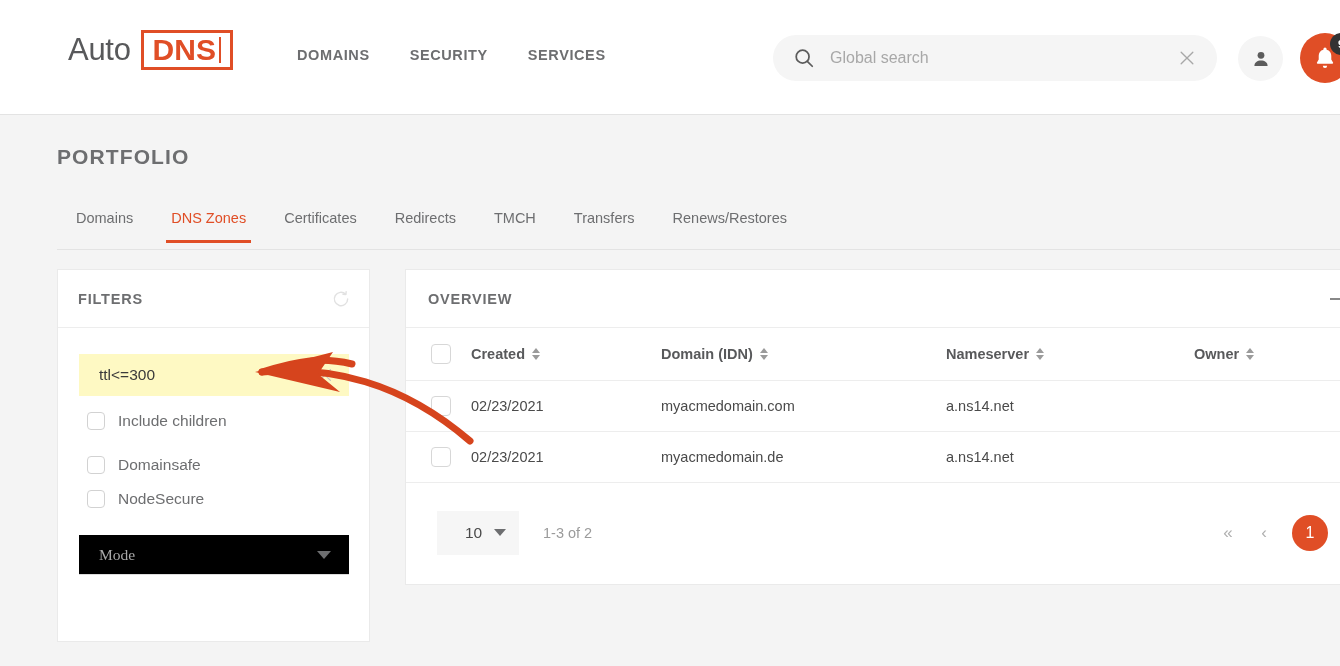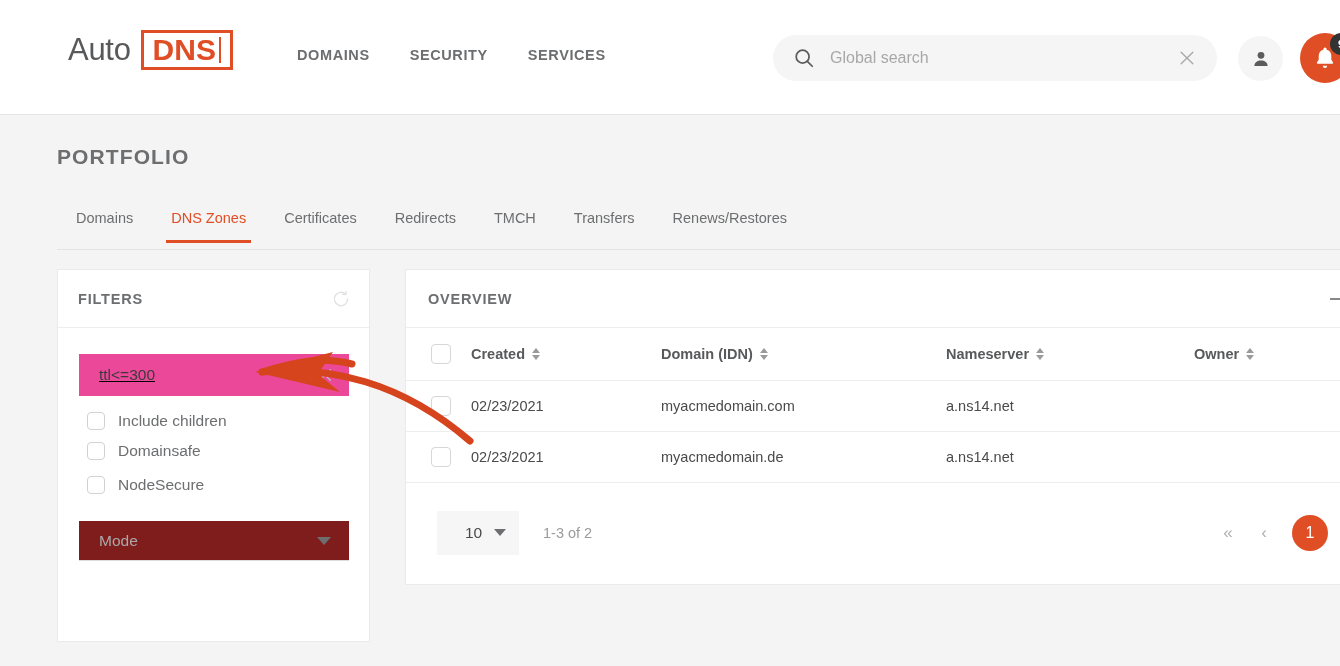--- a/index.html
+++ b/index.html
@@ -119,44 +119,44 @@
   }
   .filters-title {
     font-size: 14.5px; font-weight: bold; color: #6d6e70; letter-spacing: 0.8px;
     flex: 1;
   }
   .reset-icon { width: 20px; height: 20px; cursor: pointer; opacity: 0.45; }
 
   .filters-body { padding: 26px 21px 0 21px; }
   .filter-search {
     position: relative; width: 270px; height: 42px;
-    background: #ec4899;
-    display: flex; align-items: center; text-decoration: underline;
+    background: #fef9c3;
+    display: flex; align-items: center;
   }
   .filter-search input {
     flex: 1; border: none; outline: none; background: transparent;
     padding-left: 20px; font-size: 15.5px; color: #3a3a3a;
     font-family: "Liberation Sans", sans-serif;
   }
   .filter-search .x-icon { width: 20px; height: 20px; margin-right: 14px; cursor: pointer; }
 
   .chk-row {
     display: flex; align-items: center; margin-top: 16px; cursor: pointer;
   }
-  .chk-row.gap { margin-top: 12px; align-items: flex-end; }
+  .chk-row.gap { margin-top: 26px; align-items: flex-end; }
   .chk-box {
     width: 18px; height: 18px; border: 1.6px solid #d2d2d2; border-radius: 4px;
     background: #ffffff; flex: none; margin-left: 8px;
   }
   .chk-label { font-size: 15.5px; color: #6d6e70; margin-left: 13px; }
 
   .mode-select {
     margin-top: 27px; width: 270px; height: 40px;
-    background: #7f1d1d; border-bottom: 1px solid #dcdcdc;
-    display: flex; align-items: center; cursor: pointer;
+    background: #000000; border-bottom: 1px solid #dcdcdc;
+    display: flex; align-items: center; cursor: pointer; font-family: Liberation Serif, serif;
   }
   .mode-label { font-size: 15.5px; color: #a9a9a9; margin-left: 20px; flex: 1; }
   .mode-caret {
     width: 0; height: 0; border-left: 7px solid transparent;
     border-right: 7px solid transparent; border-top: 8px solid #6d6e70;
     margin-right: 18px;
   }
 
   
   .overview {

